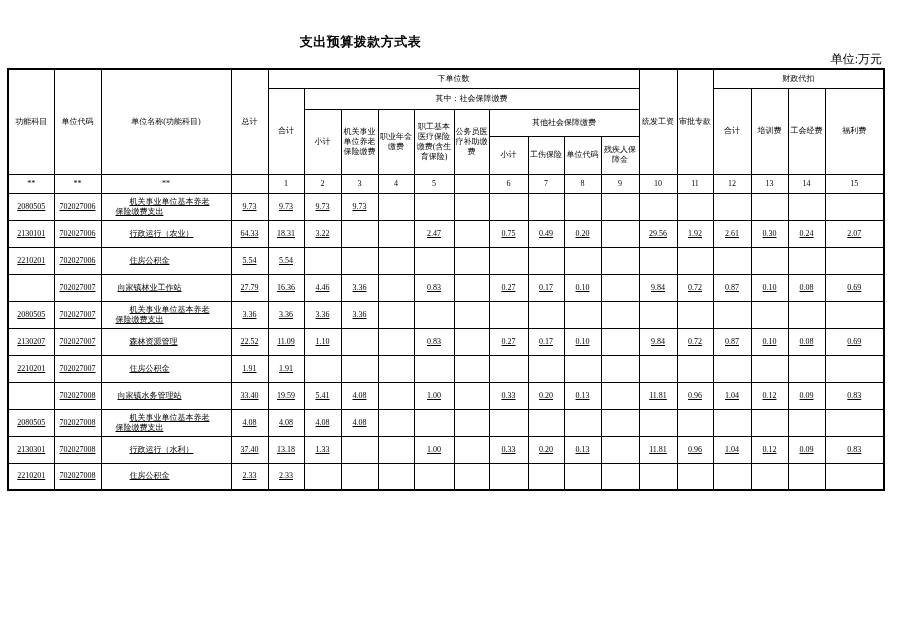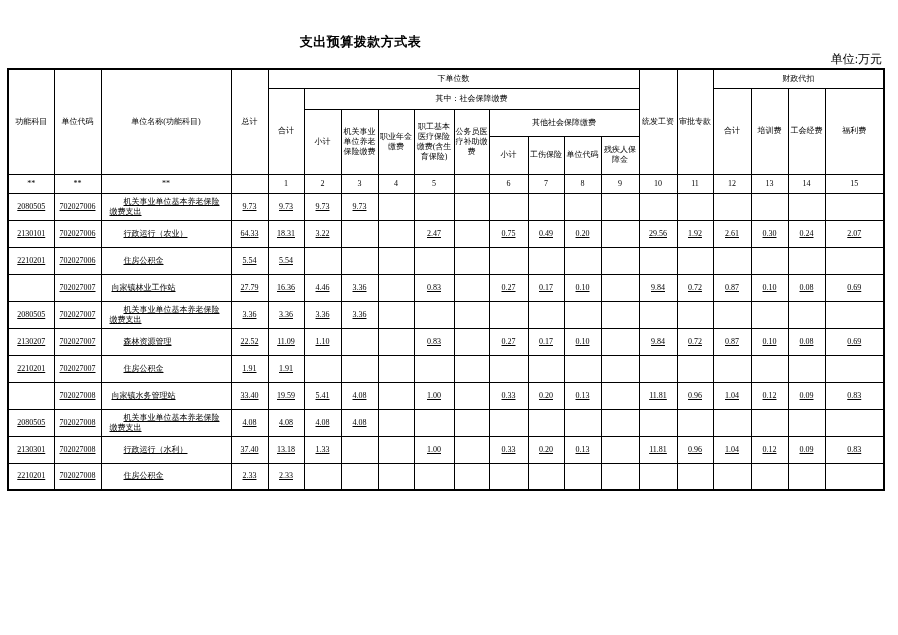--- a/index.html
+++ b/index.html
@@ -46,21 +46,21 @@
   
   tr.hrow-a { height: 19px; }
   tr.hrow-b { height: 21px; }
   tr.hrow-c { height: 27px; }
   tr.hrow-d { height: 38px; }
   tr.index-row { height: 19px; }
   tr.data-row { height: 27px; text-decoration: underline; }
   
   .report td.name-cell {
     text-align: left;
-    padding: 0 8px;
+    padding: 0 14px;
   }
   .report td.name-cell.subject { text-indent: 14px; }
   .report td.name-cell.unit { text-indent: 2px; margin-top: 10px; }
 </style>
 </head>
 <body>
 
 <div class="page-title">支出预算拨款方式表</div>
 <div class="unit-label">单位:万元</div>
 

